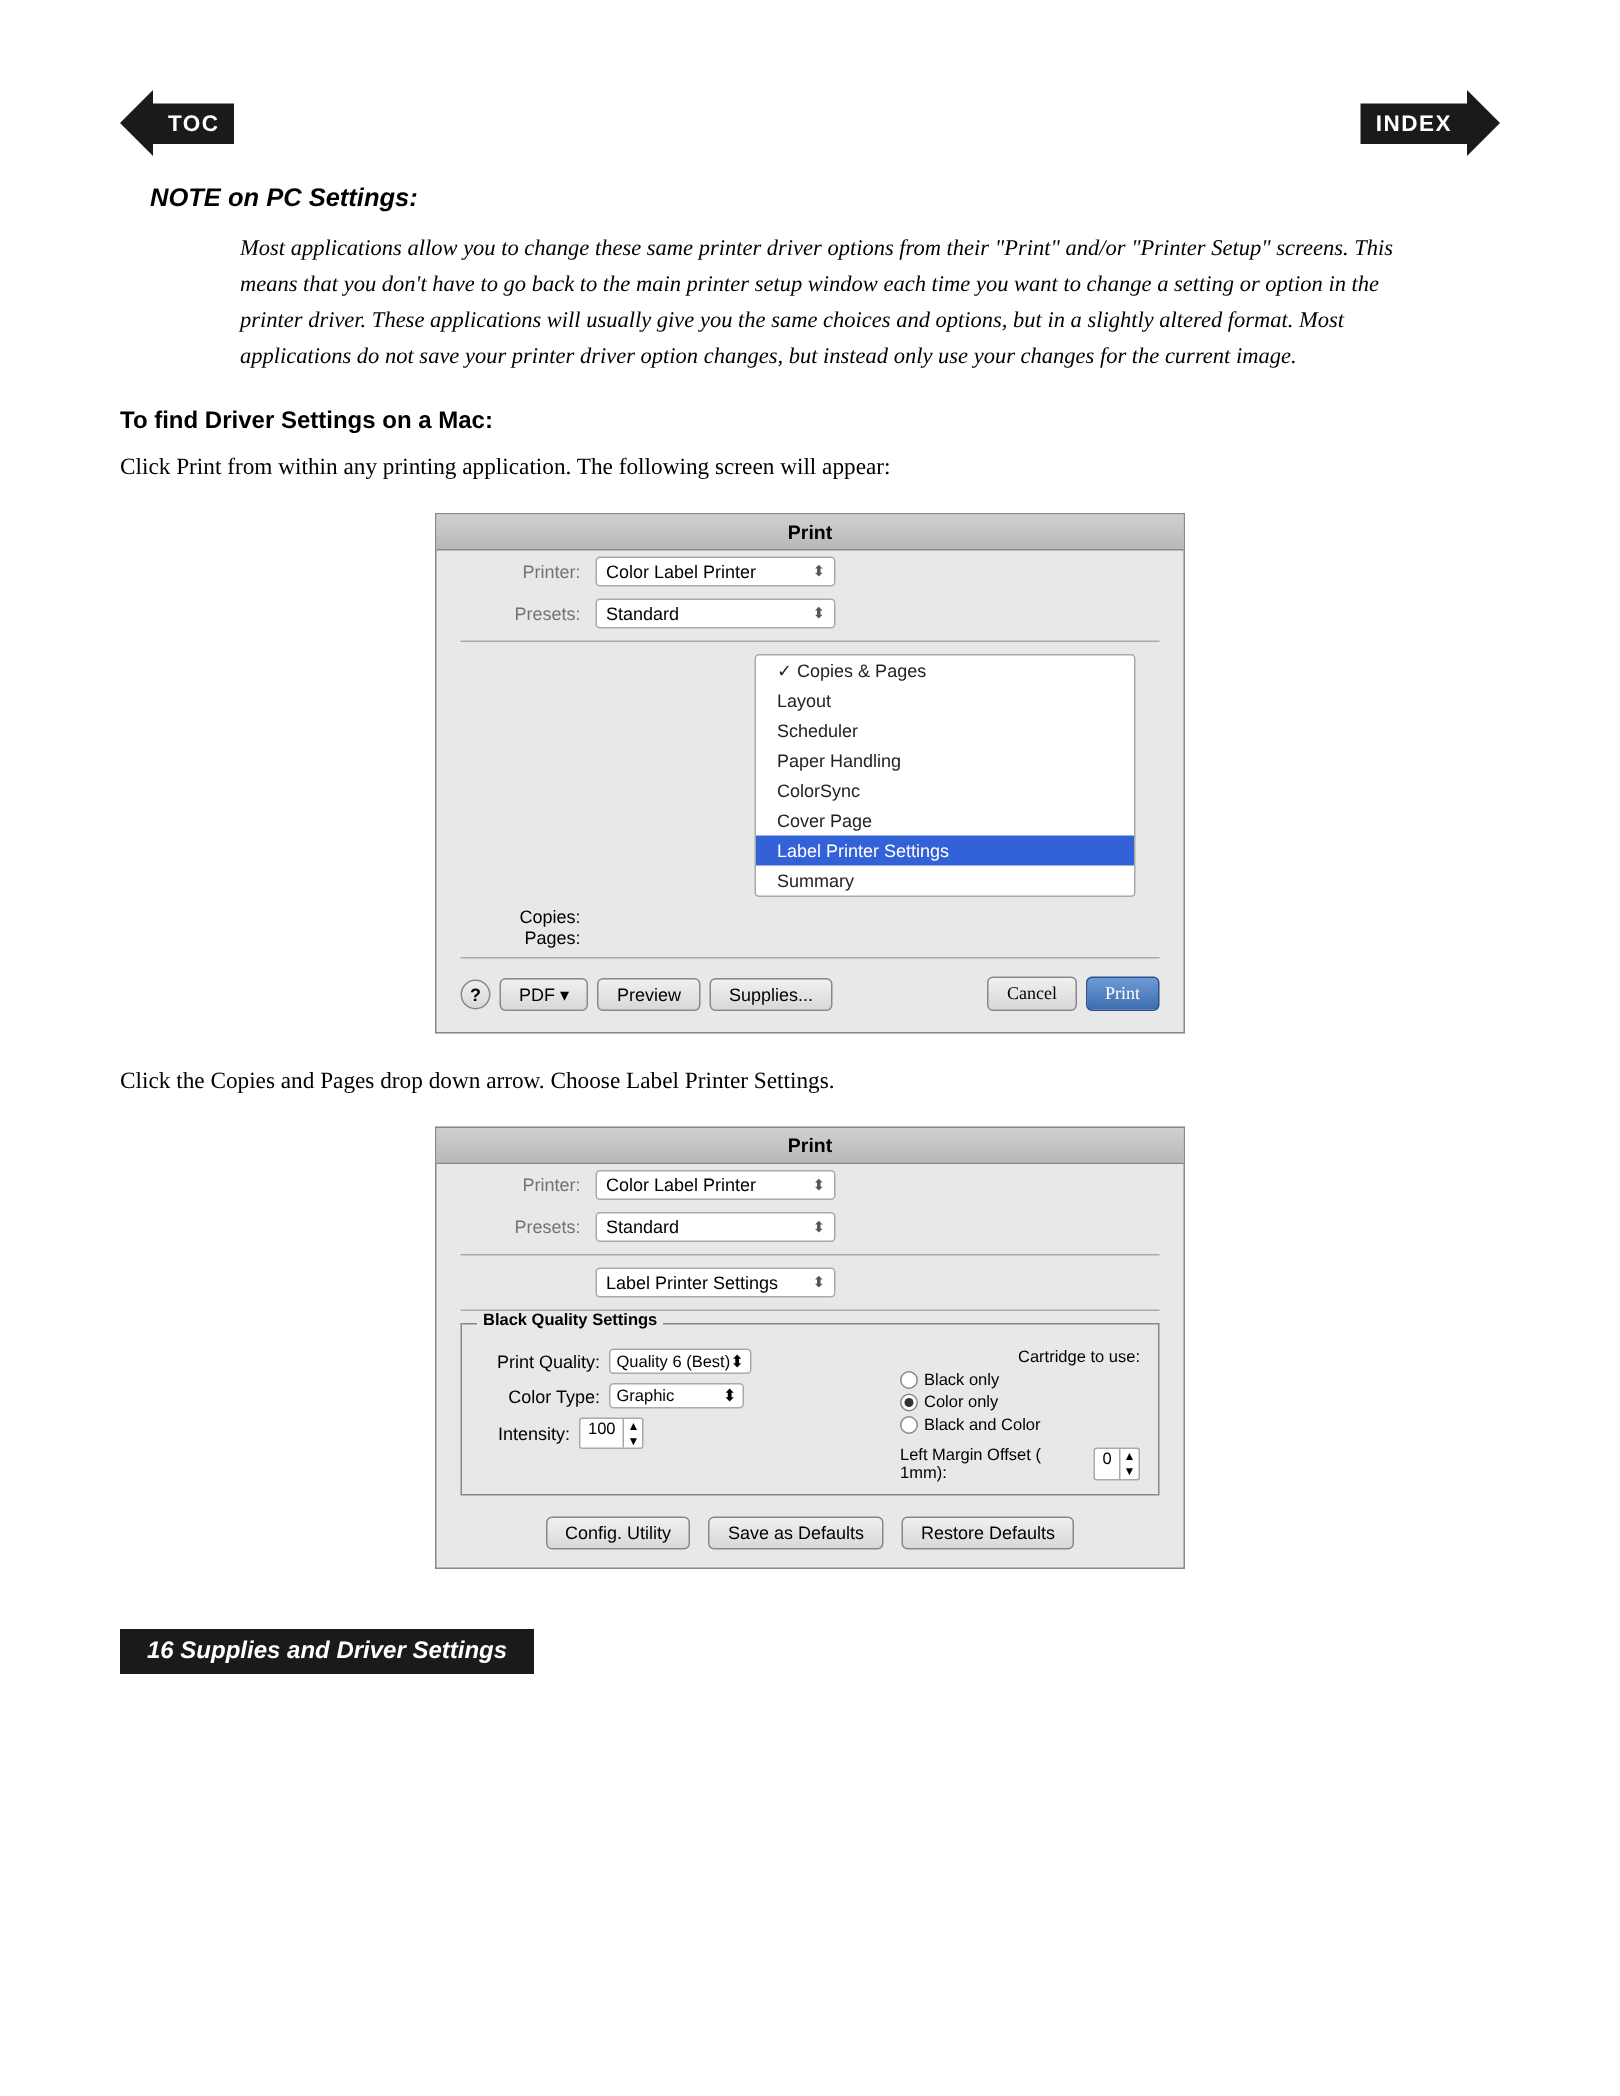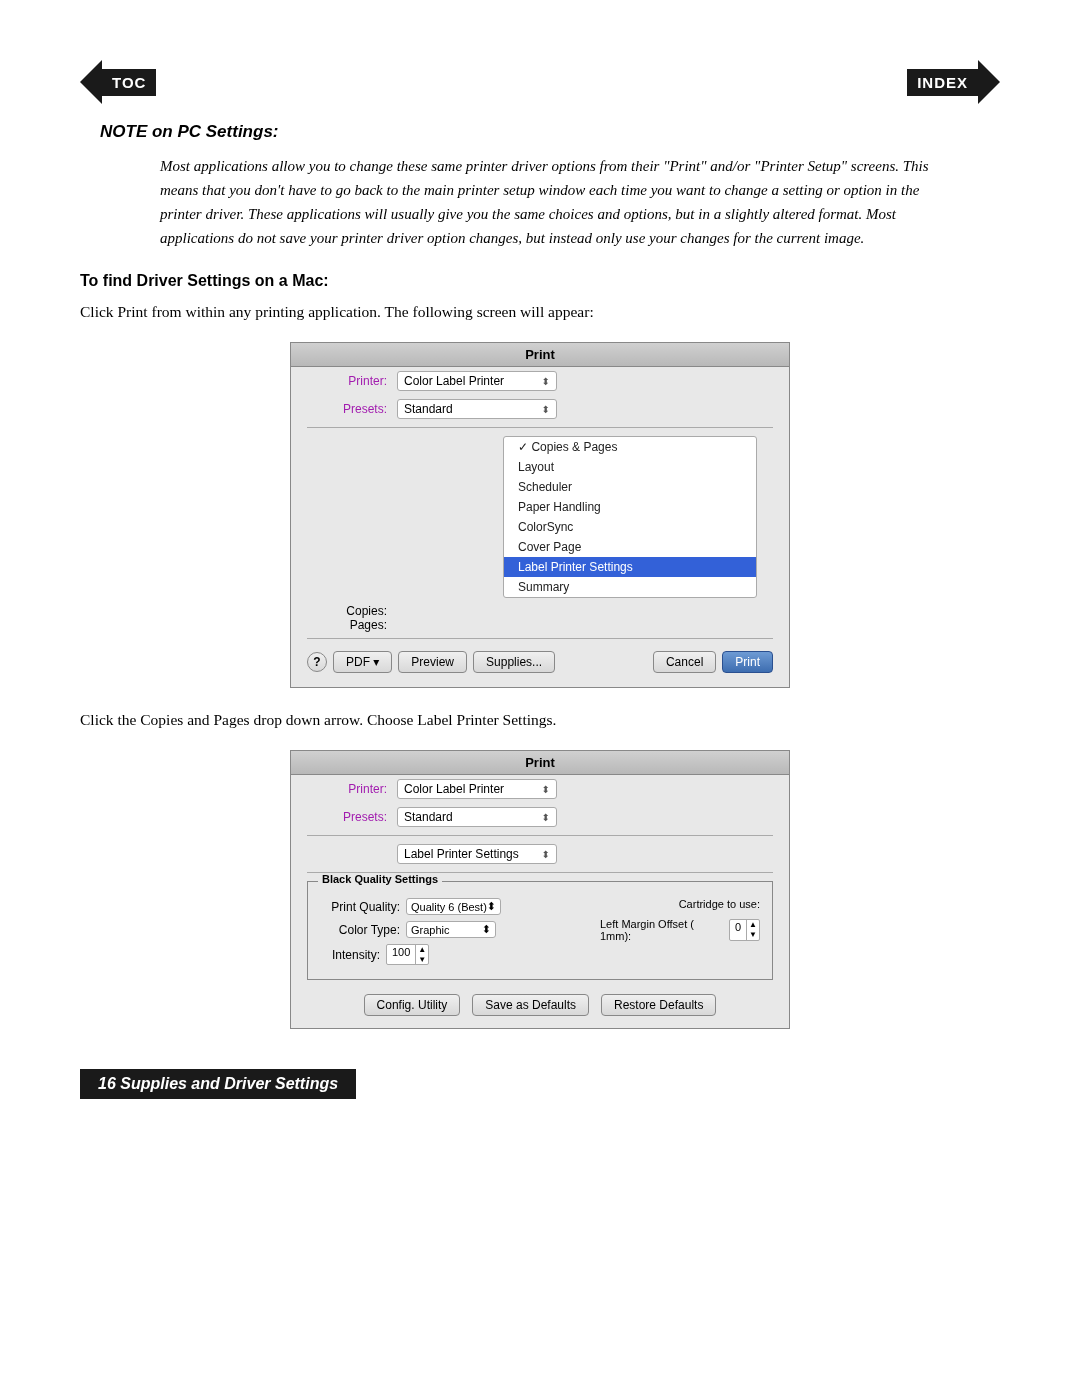--- a/index.html
+++ b/index.html
@@ -99,21 +99,21 @@
     .dialog-row {
       display: flex;
       align-items: center;
       padding: 4px 16px;
     }
     .dialog-label {
       text-align: right;
       width: 80px;
       margin-right: 10px;
       font-size: 12px;
-      color: #a21caf;
+      color: #737373;
     }
     .dialog-select {
       background: #fff;
       border: 1px solid #aaa;
       border-radius: 3px;
       padding: 2px 6px;
       font-size: 12px;
       min-width: 160px;
       display: flex;
       align-items: center;
@@ -156,20 +156,21 @@
       padding: 8px 16px 4px 16px;
     }
     .dialog-footer-left {
       display: flex;
       gap: 6px;
       align-items: center;
     }
     .dialog-footer-right {
       display: flex;
       gap: 6px;
+      font-family: Liberation Serif, serif;
     }
     .mac-btn {
       background: linear-gradient(to bottom, #f0f0f0, #d8d8d8);
       border: 1px solid #888;
       border-radius: 4px;
       padding: 3px 12px;
       font-size: 12px;
       cursor: pointer;
       text-align: center;
     }
@@ -479,20 +480,34 @@
               <span class="stepper-arrow">▲</span>
               <span class="stepper-arrow">▼</span>
             </div>
           </div>
         </div>
       </div>
       <div class="settings-right">
         <div style="font-size:11px; margin-bottom:3px;text-align:right;">
           <span>Cartridge</span>
           <span>to use:</span>
+        </div>
+        <div class="radio-group">
+          <div class="radio-item">
+            <div class="radio-circle"></div>
+            <span>Black only</span>
+          </div>
+          <div class="radio-item">
+            <div class="radio-circle selected"></div>
+            <span>Color only</span>
+          </div>
+          <div class="radio-item">
+            <div class="radio-circle"></div>
+            <span>Black and Color</span>
+          </div>
         </div>
         <div class="margin-offset-row">
           <span>
             <span>Left Margin Offset (</span>
             <span>1mm):</span>
           </span>
           <div class="stepper">
             <span class="stepper-val">0</span>
             <div class="stepper-arrows">
               <span class="stepper-arrow">▲</span>

